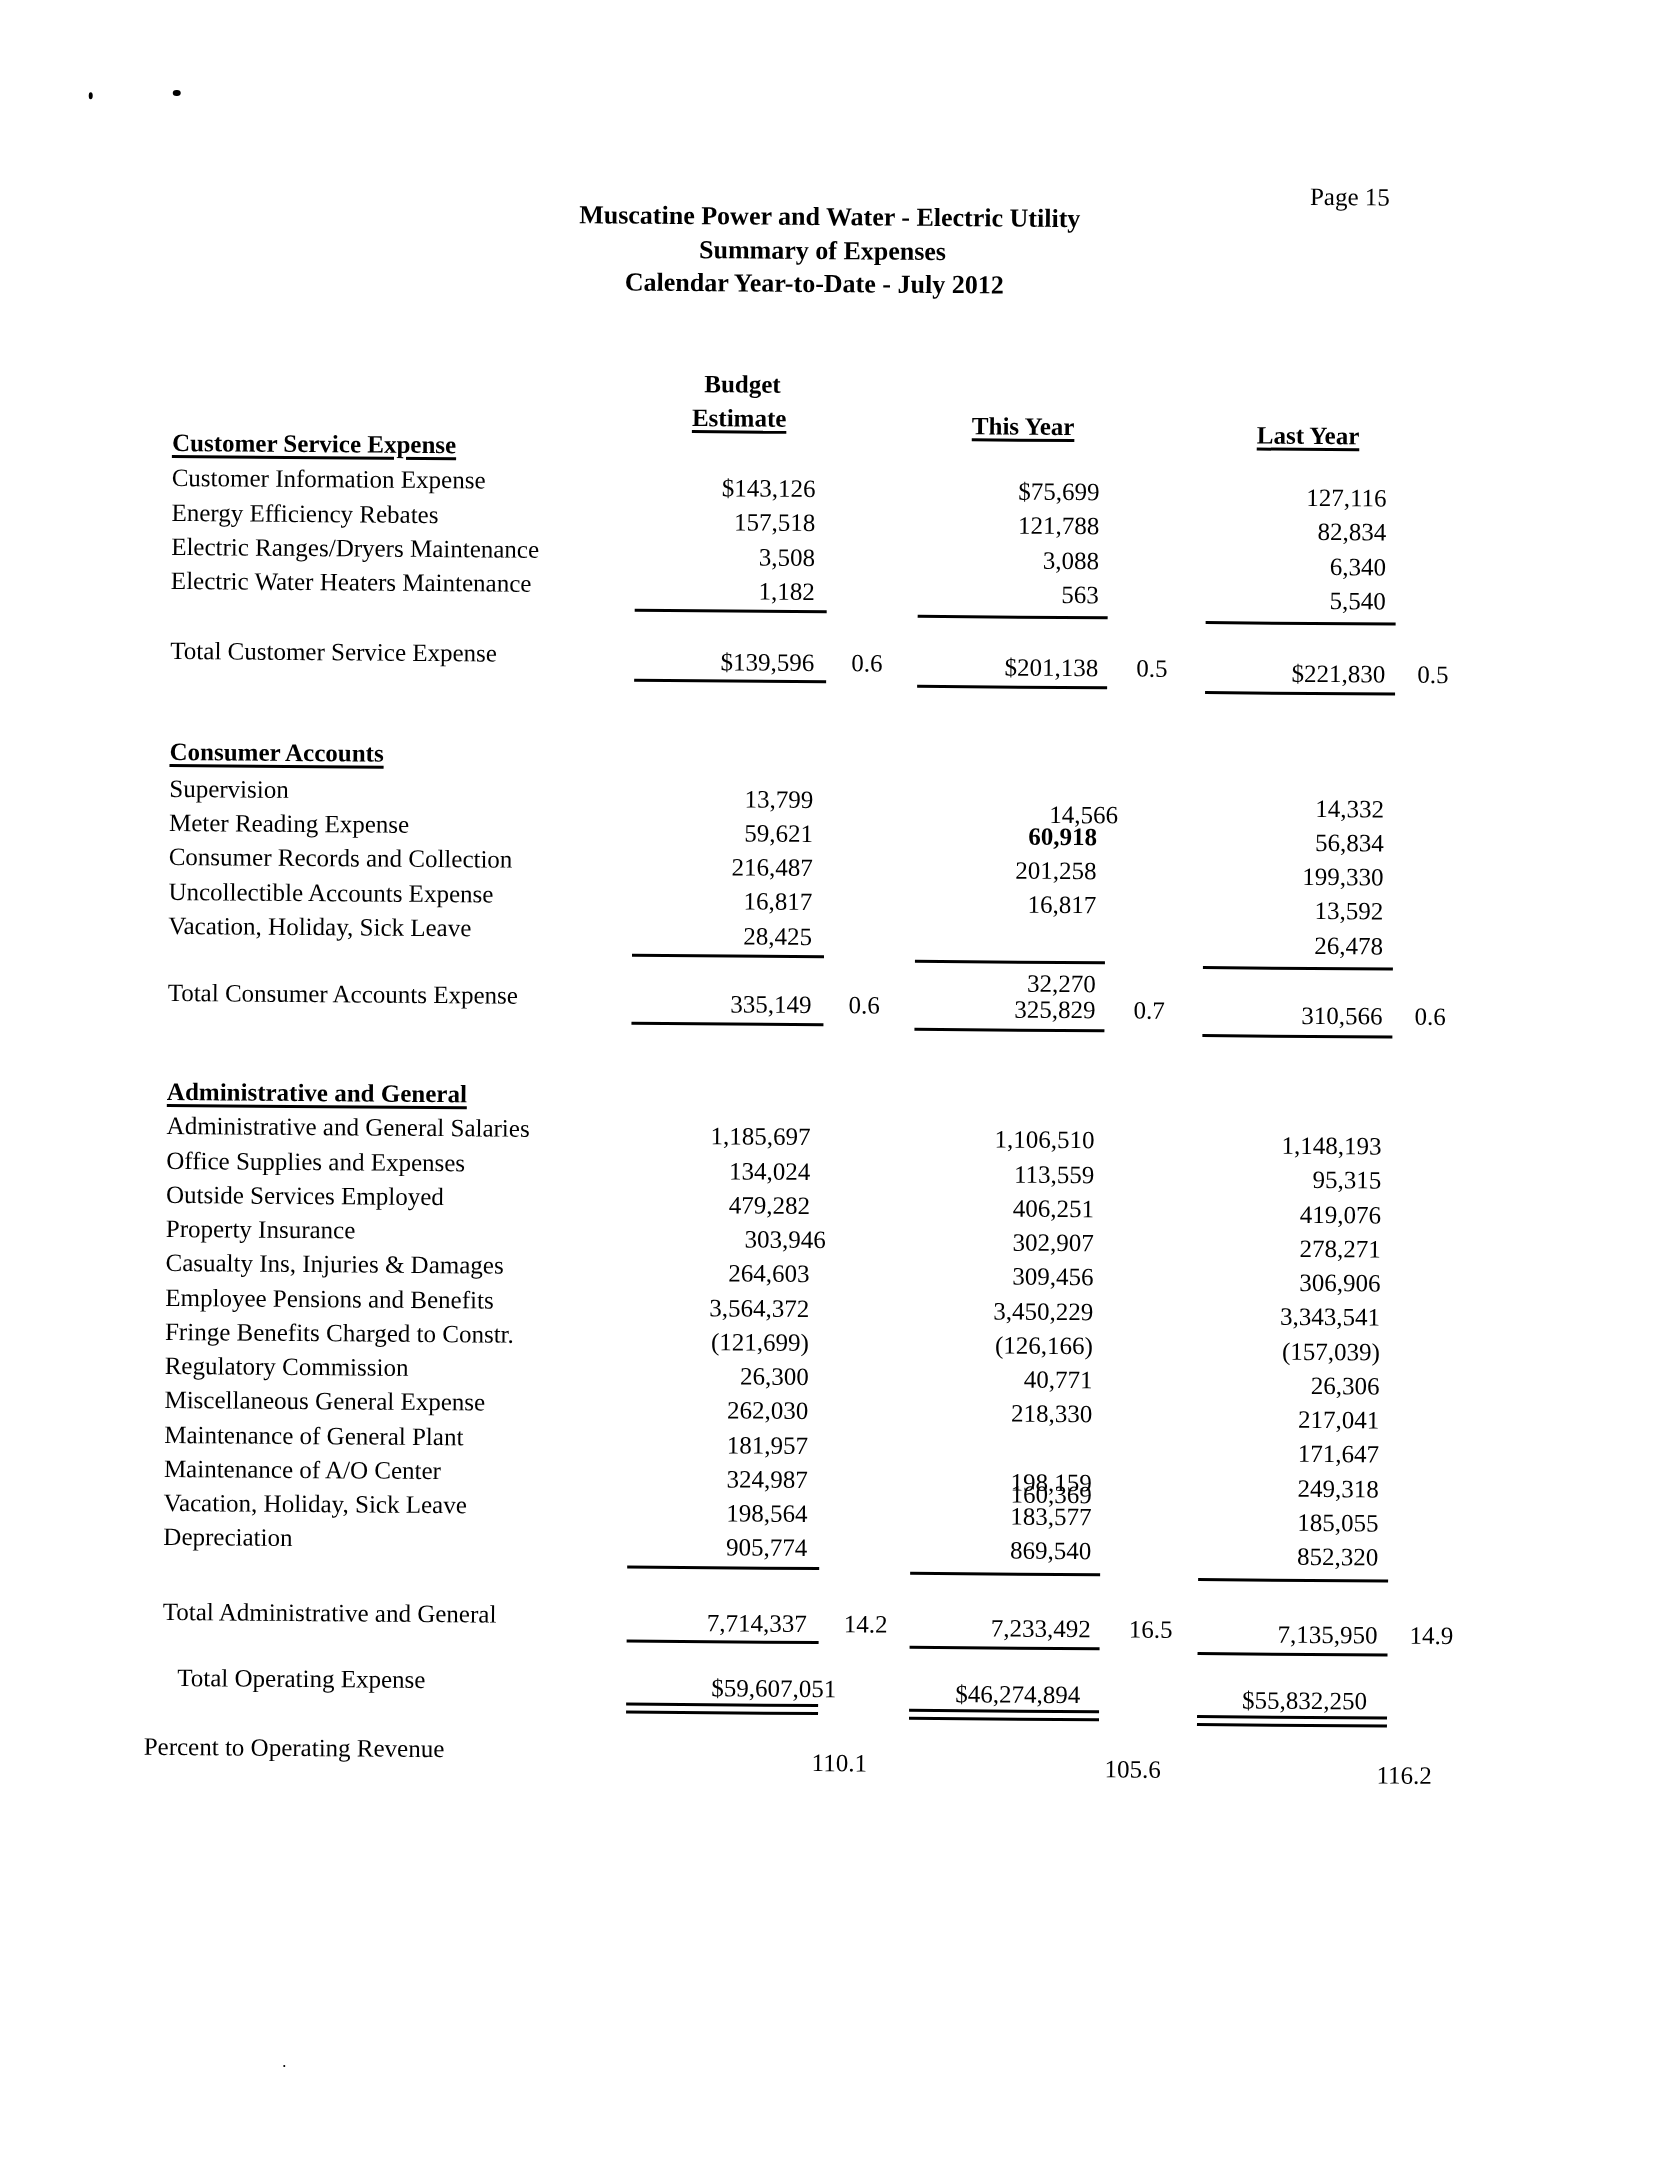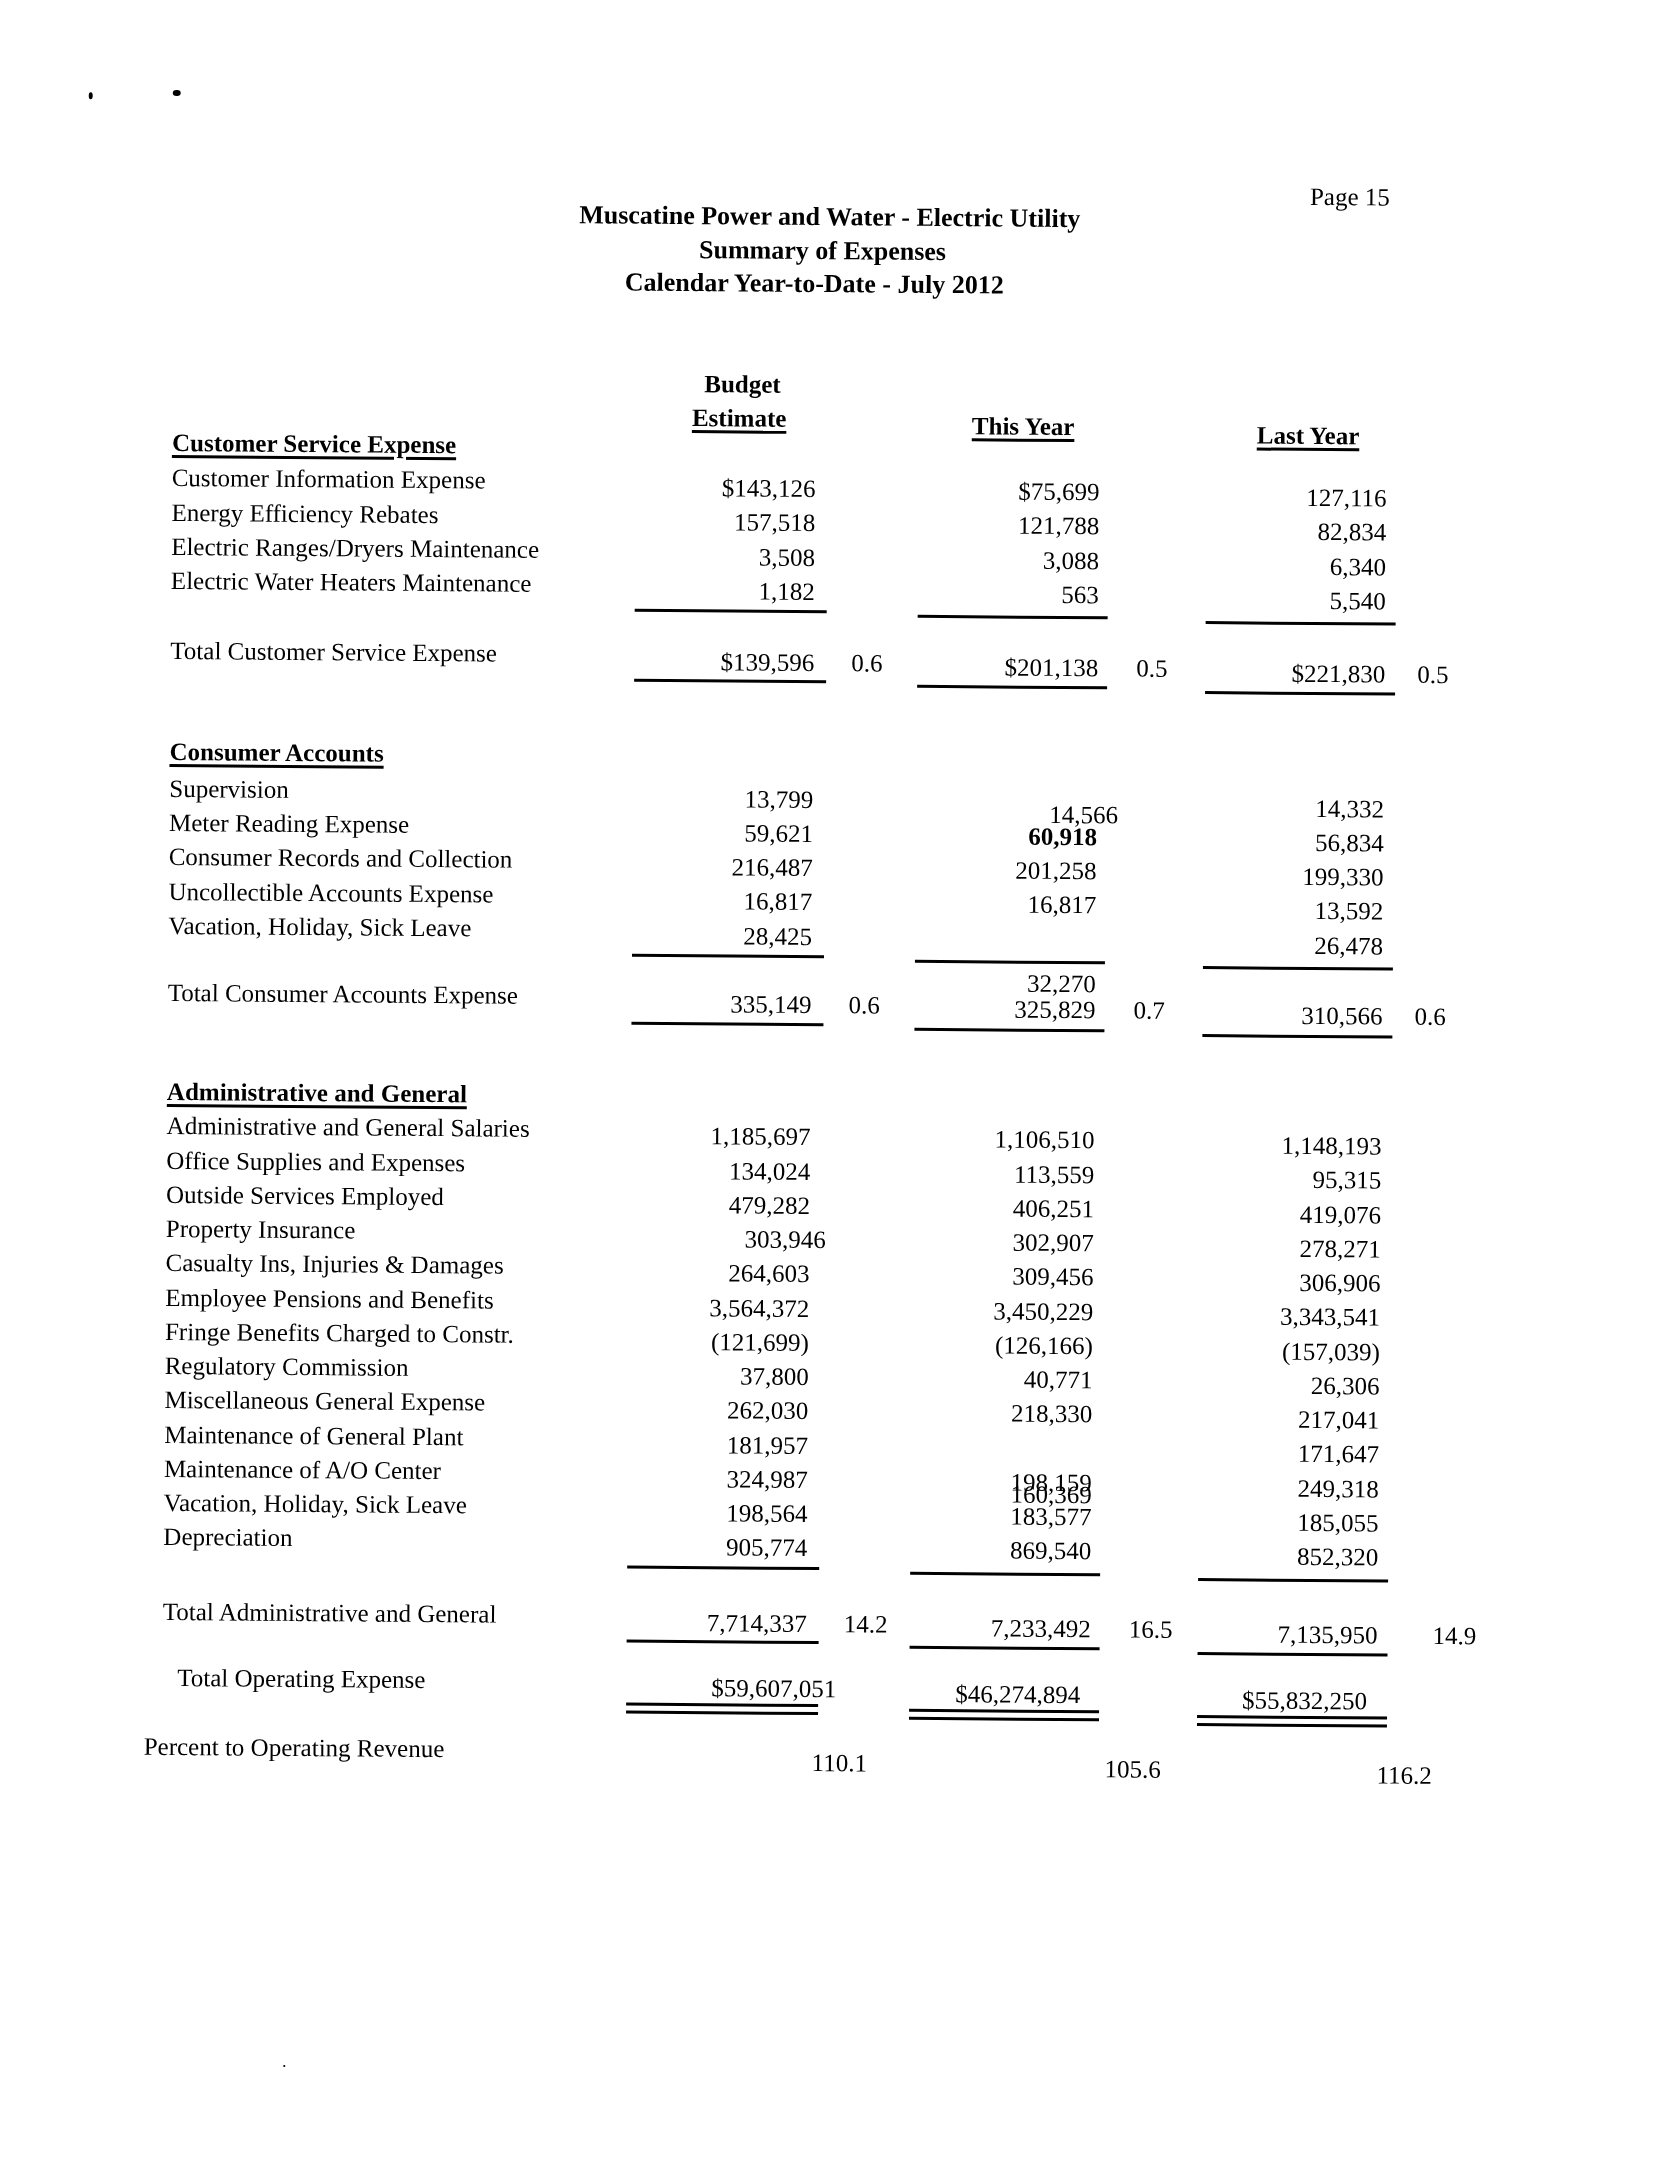--- a/index.html
+++ b/index.html
@@ -124,21 +124,21 @@
       <div class="t r" style="left: 1387px; top: 1259px;">306,906</div>
       <div class="t " style="left: 172px; top: 1283px;">Employee Pensions and Benefits</div>
       <div class="t r" style="left: 816px; top: 1289px;">3,564,372</div>
       <div class="t r" style="left: 1100px; top: 1290px;">3,450,229</div>
       <div class="t r" style="left: 1387px; top: 1293px;">3,343,541</div>
       <div class="t " style="left: 172px; top: 1317px;">Fringe Benefits Charged to Constr.</div>
       <div class="t r" style="left: 816px; top: 1323px;">(121,699)</div>
       <div class="t r" style="left: 1100px; top: 1324px;">(126,166)</div>
       <div class="t r" style="left: 1387px; top: 1328px;">(157,039)</div>
       <div class="t " style="left: 172px; top: 1351px;">Regulatory Commission</div>
-      <div class="t r" style="left: 816px; top: 1357px;">37,800</div>
+      <div class="t r" style="left: 816px; top: 1357px;">26,300</div>
       <div class="t r" style="left: 1100px; top: 1358px;">40,771</div>
       <div class="t r" style="left: 1387px; top: 1362px;">26,306</div>
       <div class="t " style="left: 172px; top: 1385px;">Miscellaneous General Expense</div>
       <div class="t r" style="left: 816px; top: 1391px;">262,030</div>
       <div class="t r" style="left: 1100px; top: 1392px;">218,330</div>
       <div class="t r" style="left: 1387px; top: 1396px;">217,041</div>
       <div class="t " style="left: 172px; top: 1420px;">Maintenance of General Plant</div>
       <div class="t r" style="left: 816px; top: 1426px;">181,957</div>
       <div class="t r" style="left: 1100px; top: 1427px; margin-top: 46px;">160,369</div>
       <div class="t r" style="left: 1387px; top: 1430px;">171,647</div>
@@ -156,21 +156,21 @@
       <div class="t r" style="left: 1387px; top: 1533px;">852,320</div>
       <div class="rule" style="left: 636px; width: 192px; top: 1562px;"></div>
       <div class="rule" style="left: 919px; width: 190px; top: 1566px;"></div>
       <div class="rule" style="left: 1207px; width: 190px; top: 1570px;"></div>
       <div class="t " style="left: 172px; top: 1597px;">Total Administrative and General</div>
       <div class="t r" style="left: 816px; top: 1604px;">7,714,337</div>
       <div class="t " style="left: 853px; top: 1604px;">14.2</div>
       <div class="t r" style="left: 1100px; top: 1607px;">7,233,492</div>
       <div class="t " style="left: 1138px; top: 1607px;">16.5</div>
       <div class="t r" style="left: 1387px; top: 1611px;">7,135,950</div>
-      <div class="t " style="left: 1419px; top: 1611px; margin-left: 23px;">14.9</div>
+      <div class="t " style="left: 1419px; top: 1611px;">14.9</div>
       <div class="rule" style="left: 636px; width: 192px; top: 1636px;"></div>
       <div class="rule" style="left: 919px; width: 190px; top: 1640px;"></div>
       <div class="rule" style="left: 1207px; width: 190px; top: 1644px;"></div>
       <div class="t " style="left: 187px; top: 1663px;">Total Operating Expense</div>
       <div class="t r" style="left: 806px; top: 1669px; margin-left: 40px;">$59,607,051</div>
       <div class="t r" style="left: 1090px; top: 1673px;">$46,274,894</div>
       <div class="t r" style="left: 1377px; top: 1677px;">$55,832,250</div>
       <div class="dbl" style="left: 636px; width: 192px; top: 1699px;"></div>
       <div class="dbl" style="left: 919px; width: 190px; top: 1703px;"></div>
       <div class="dbl" style="left: 1207px; width: 190px; top: 1707px;"></div>

